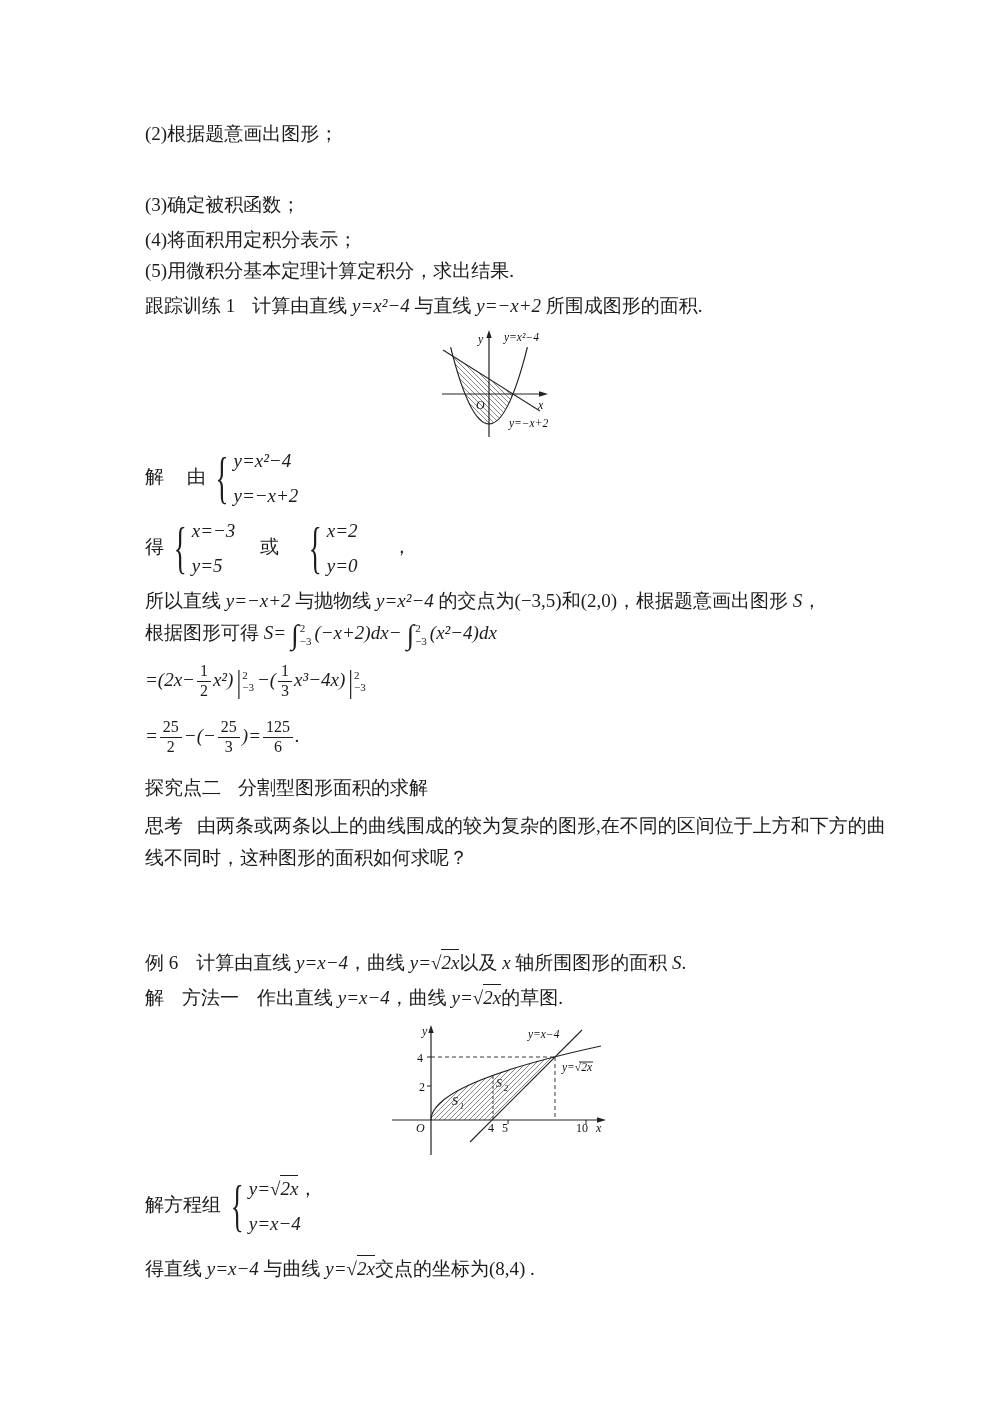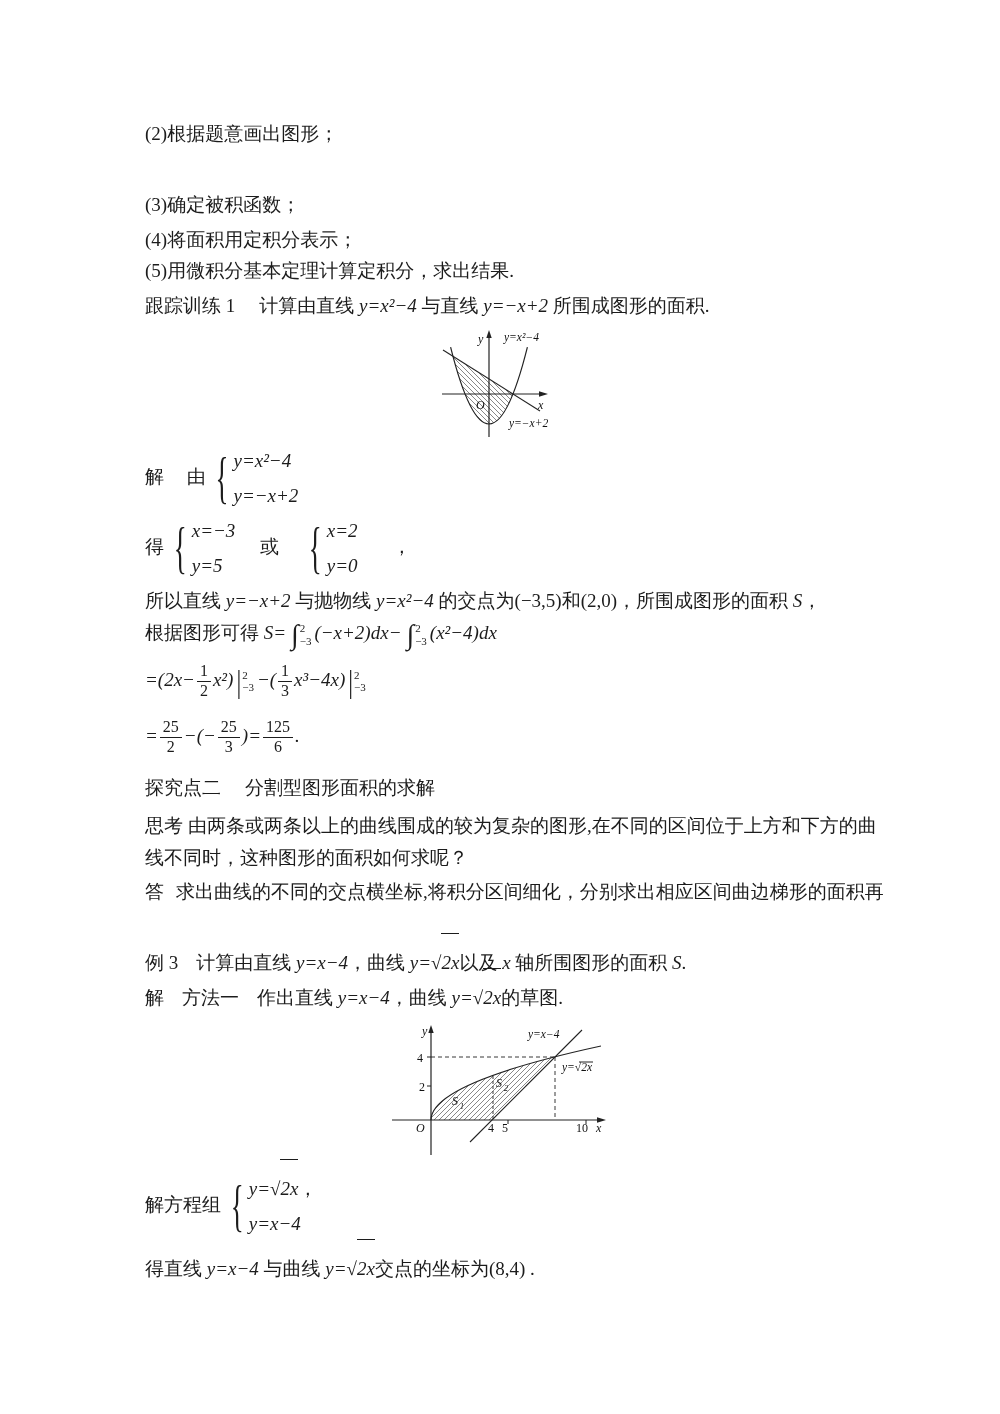--- a/index.html
+++ b/index.html
@@ -3,39 +3,39 @@
 <meta charset="utf-8">
 <style>
   html,body{margin:0;padding:0;}
   body{width:1000px;height:1414px;background:#ffffff;position:relative;
        font-family:"Liberation Serif","DejaVu Serif",serif;color:#1c1c1c;}
   .page{position:absolute;inset:0;overflow:hidden;}
   .line{position:absolute;left:145px;white-space:nowrap;font-size:19px;line-height:1.35;}
   .cn{font-style:normal;}
   .math{font-family:"Liberation Serif","DejaVu Serif",serif;font-style:italic;}
   .num{font-style:normal;}
-  .lbl{margin-right:24px;}
+  .lbl{margin-right:17px;}
   .frac{display:inline-flex;flex-direction:column;text-align:center;font-size:16px;
         line-height:1.18;margin:0 2px;font-style:normal;vertical-align:middle;}
   .frac .fn{display:block;padding:0 3px;border-bottom:1.3px solid #1c1c1c;}
   .frac .fd{display:block;}
   .supsub{display:inline-flex;flex-direction:column;font-size:11px;line-height:1.15;
           font-style:normal;margin:0 3px 0 1px;align-items:flex-start;vertical-align:middle;}
   .int{font-size:28px;font-style:normal;vertical-align:middle;margin-left:5px;display:inline-block;}
   .ebar{font-size:24px;font-style:normal;display:inline-block;transform:scaleY(1.35);
         vertical-align:middle;margin-left:3px;}
   .sys{display:inline-flex;align-items:center;vertical-align:middle;margin-left:5px;}
   .brace{font-size:27px;display:inline-block;transform:scaleY(2.15);transform-origin:center;
          font-style:normal;margin-right:5px;font-weight:300;}
   .eqs{display:inline-flex;flex-direction:column;gap:9px;}
   .eqrow{white-space:nowrap;}
-  .rad{border-top:1.6px solid #1c1c1c;padding-top:18px;font-style:italic;}
+  .rad{border-top:1.6px solid #1c1c1c;padding-top:2px;font-style:italic;}
   .fig{position:absolute;}
   svg text{font-family:"Liberation Serif","DejaVu Serif",serif;fill:#111;}
-  .gap18{margin-right:18px;} .gap14{margin-right:5px;} .gap12{margin-right:12px;}
+  .gap18{margin-right:18px;} .gap14{margin-right:14px;} .gap12{margin-right:12px;}
   .gap30{margin-left:30px;} .gap20{margin:0 20px;}
 </style>
 </head>
 <body>
 
 <div class="page">
 
   <div class="line" style="top:121px"><span class="cn">(2)根据题意画出图形；</span></div>
   <div class="line" style="top:192px"><span class="cn">(3)确定被积函数；</span></div>
   <div class="line" style="top:227px"><span class="cn">(4)将面积用定积分表示；</span></div>
@@ -91,21 +91,21 @@
       <span class="brace">{</span>
       <span class="eqs">
         <span class="eqrow math">x=2</span>
         <span class="eqrow math">y=0</span>
       </span>
     </span>
     <span class="cn gap30">，</span>
   </div>
 
   <div class="line" style="top:588px">
-    <span class="cn">所以直线 </span><span class="math">y=−x+2</span><span class="cn"> 与抛物线 </span><span class="math">y=x²−4</span><span class="cn"> 的交点为</span><span class="num">(−3,5)</span><span class="cn">和</span><span class="num">(2,0)</span><span class="cn">，所围成图形的面积 </span><span class="math">S</span><span class="cn">，</span>
+    <span class="cn">所以直线 </span><span class="math">y=−x+2</span><span class="cn"> 与抛物线 </span><span class="math">y=x²−4</span><span class="cn"> 的交点为</span><span class="num">(−3,5)</span><span class="cn">和</span><span class="num">(2,0)</span><span class="cn">，根据题意画出图形 </span><span class="math">S</span><span class="cn">，</span>
   </div>
 
   <div class="line" style="top:616px">
     <span class="cn">根据图形可得 </span><span class="math">S=</span><span class="int">∫</span><span class="supsub">
         <span>2</span>
         <span>−3</span>
       </span><span class="math">(−x+2)dx−</span><span class="int">∫</span><span class="supsub">
         <span>2</span>
         <span>−3</span>
       </span><span class="math">(x²−4)dx</span>
@@ -142,26 +142,23 @@
 
   <div class="line" style="top:775px">
     <span class="cn lbl">探究点二</span><span class="cn">分割型图形面积的求解</span>
   </div>
   <div class="line" style="top:813px">
     <span class="cn gap14">思考</span><span class="cn">由两条或两条以上的曲线围成的较为复杂的图形,在不同的区间位于上方和下方的曲</span>
   </div>
   <div class="line" style="top:845px">
     <span class="cn">线不同时，这种图形的面积如何求呢？</span>
   </div>
-  <div class="line" style="top:879px">
-    <span class="cn gap12">答</span><span class="cn">求出曲线的不同的交点横坐标,将积分区间细化，分别求出相应区间曲边梯形的面积再</span>
-  </div>
 
   <div class="line" style="top:950px">
-    <span class="cn gap18">例 3</span><span class="cn">计算由直线 </span><span class="math">y=x−4</span><span class="cn">，曲线 </span><span class="math">y=√</span><span class="rad">2x</span><span class="cn">以及 </span><span class="math">x</span><span class="cn"> 轴所围图形的面积 </span><span class="math">S</span><span class="cn">.</span>
+    <span class="cn gap18">例 6</span><span class="cn">计算由直线 </span><span class="math">y=x−4</span><span class="cn">，曲线 </span><span class="math">y=√</span><span class="rad">2x</span><span class="cn">以及 </span><span class="math">x</span><span class="cn"> 轴所围图形的面积 </span><span class="math">S</span><span class="cn">.</span>
   </div>
   <div class="line" style="top:985px">
     <span class="cn gap18">解</span><span class="cn gap18">方法一</span><span class="cn">作出直线 </span><span class="math">y=x−4</span><span class="cn">，曲线 </span><span class="math">y=√</span><span class="rad">2x</span><span class="cn">的草图.</span>
   </div>
 
   <svg class="fig" style="left:390px;top:1024px" width="300" height="150" viewBox="0 0 300 150">
     <defs>
       <pattern id="h2" width="5" height="5" patternUnits="userSpaceOnUse">
         <path d="M-1,6 L6,-1" stroke="#555" stroke-width="0.7"></path>
       </pattern>

